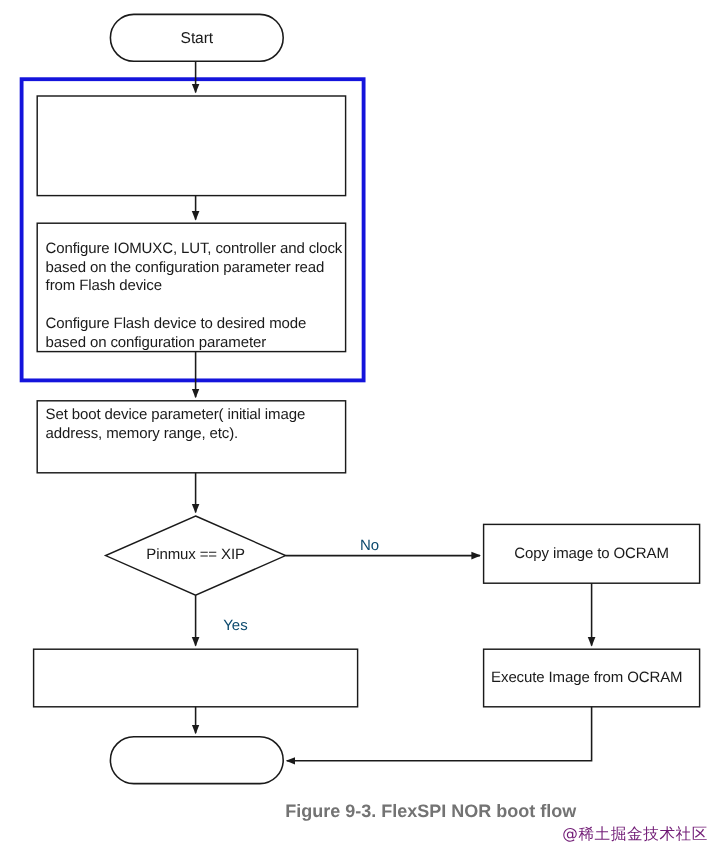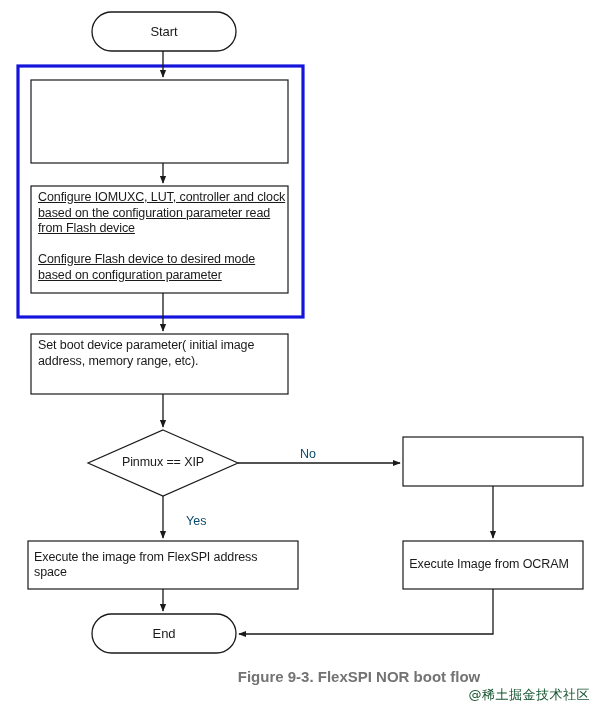--- a/index.html
+++ b/index.html
@@ -63,21 +63,21 @@
     font-weight: bold;
     color: #737373;
     padding-left: 47px;
   }
   .watermark {
     position: absolute;
     right: 10px;
     top: 686px;
     font-family: "DejaVu Sans", sans-serif;
     font-size: 13px;
-    color: #14532d;
+    color: #701a75;
     letter-spacing: 0.5px;
     user-select: none;
   }
 </style>
 </head>
 <body>
 
 <div id="canvas">
 
   <svg class="flow-svg" viewBox="0 0 600 710">
@@ -122,34 +122,33 @@
     <line x1="493" y1="486" x2="493" y2="538" stroke="#1a1a1a" stroke-width="1.3" marker-end="url(#arrowhead)"></line>
 
     <line x1="163" y1="589" x2="163" y2="611" stroke="#1a1a1a" stroke-width="1.3" marker-end="url(#arrowhead)"></line>
 
     <polyline points="493,589 493,634 239,634" fill="none" stroke="#1a1a1a" stroke-width="1.3" marker-end="url(#arrowhead)"></polyline>
   </svg>
 
   <div class="node-text center terminator-label" style="left:92px; top:12px; width:144px; height:39px;">Start</div>
 
 
-  <div class="node-text left" style="left:38px; top:190px; width:248px;text-decoration:underline;">Configure IOMUXC, LUT, controller and clock based on the configuration parameter read from Flash device
+  <div class="node-text left" style="left:38px; top:200px; width:248px;">Configure IOMUXC, LUT, controller and clock based on the configuration parameter read from Flash device
 
 Configure Flash device to desired mode based on configuration parameter</div>
 
   <div class="node-text left" style="left:38px; top:338px; width:246px;">Set boot device parameter( initial image address, memory range, etc).</div>
 
   <div class="node-text center" style="left:98px; top:451px; width:130px; height:24px;">Pinmux == XIP</div>
 
+  <div class="node-text center" style="left:405px; top:437px; width:176px; height:49px;">Copy image to OCRAM</div>
 
-  <div class="node-text center" style="left:34px; top:541px; width:258px; height:48px;">Execute the image from FlexSPI address space</div>
 
   <div class="node-text center" style="left:405px; top:541px; width:168px; height:48px;">Execute Image from OCRAM</div>
 
-  <div class="node-text center terminator-label" style="left:92px; top:614px; width:144px; height:39px;">End</div>
 
   <div class="edge-label" style="left:300px; top:447px;">No</div>
 
   <div class="edge-label" style="left:186px; top:514px;text-align:center;">Yes</div>
 
   <div class="caption">Figure 9-3. FlexSPI NOR boot flow</div>
   <div class="watermark">@稀土掘金技术社区</div>
 
 </div>
 

